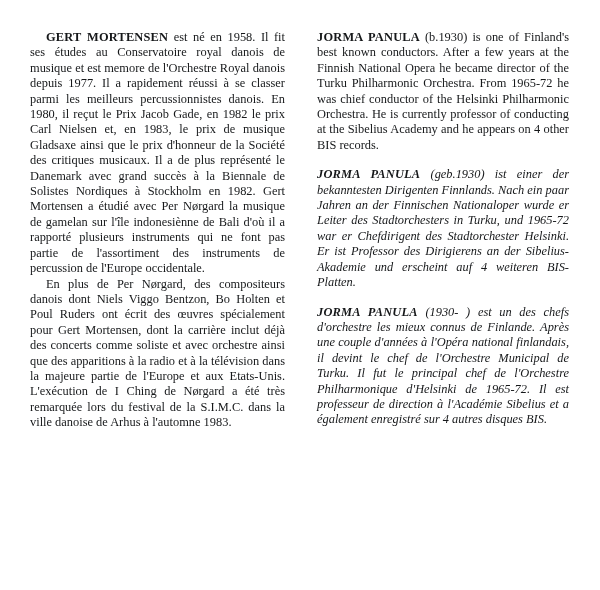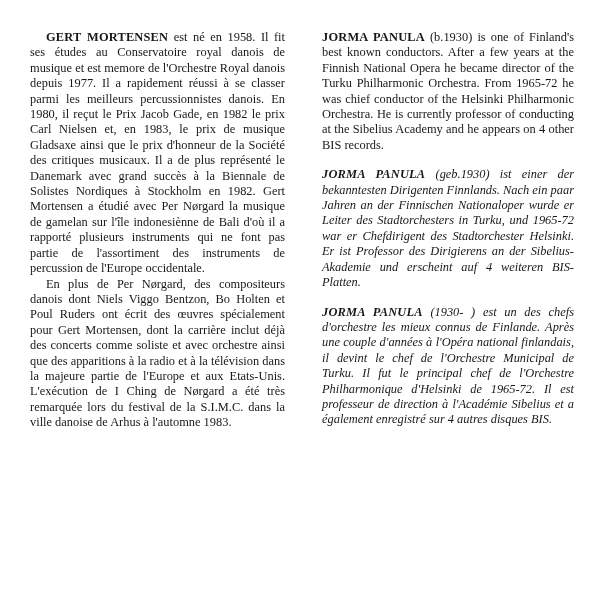--- a/index.html
+++ b/index.html
@@ -17,31 +17,31 @@
   .page {
     width: 600px;
     height: 590px;
     box-sizing: border-box;
     padding: 30px 26px 10px 30px;
     position: relative;
   }
   .columns {
     display: flex;
     flex-direction: row;
-    justify-content: space-between;
     align-items: flex-start;
     width: 100%;
   }
   .col {
     width: 255px;
     flex: 0 0 255px;
   }
   .col-right {
     width: 252px;
     flex: 0 0 252px;
+    margin-left: 32px;
   }
   p {
     margin: 0;
     font-size: 12.4px;
     line-height: 15.4px;
     text-align: justify;
     text-justify: inter-word;
     hyphens: manual;
     color: #16181a;
   }

